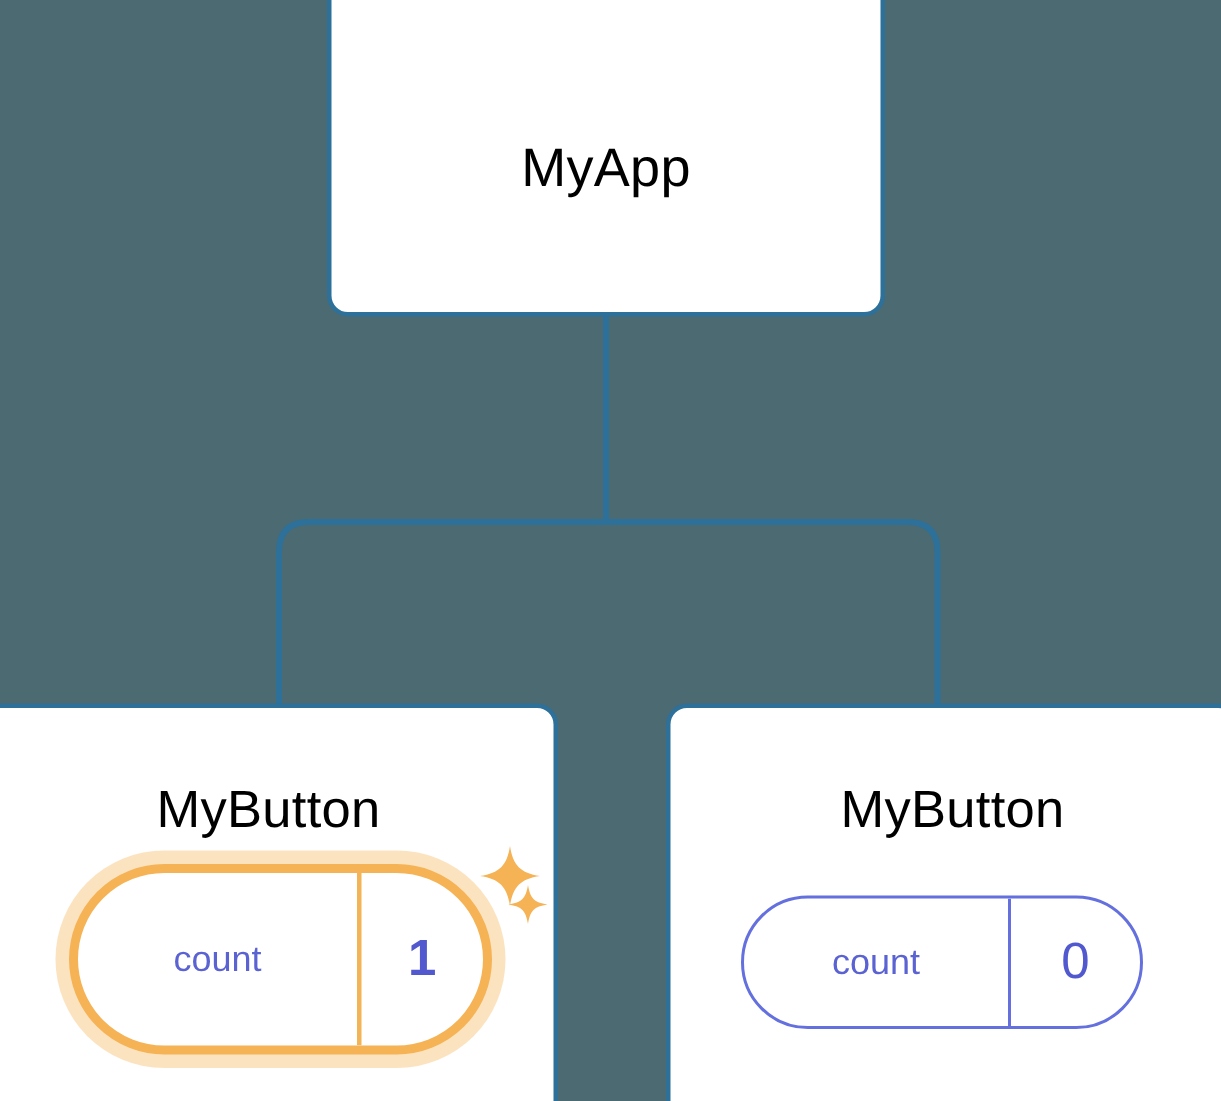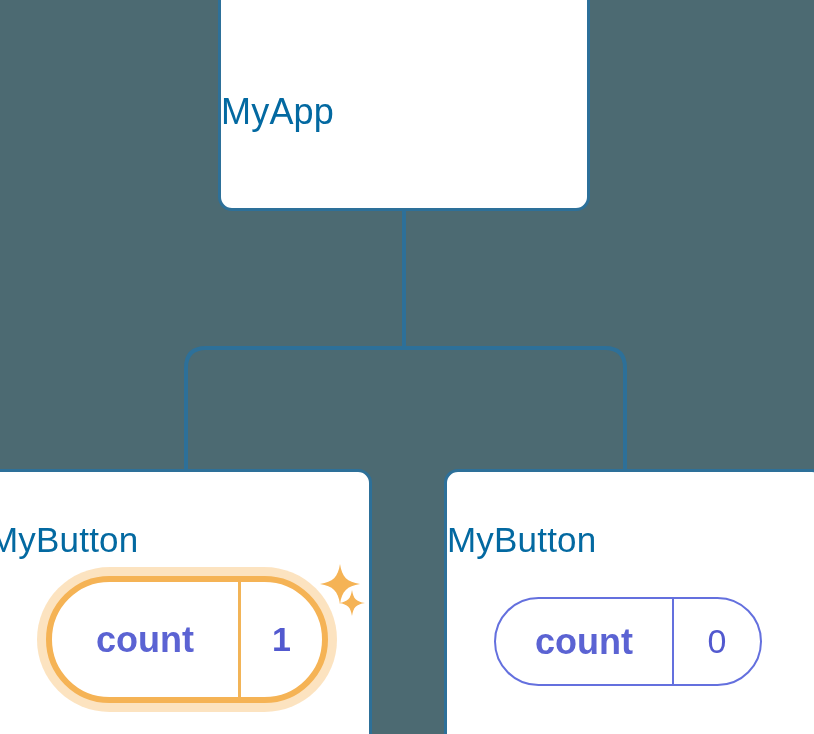--- a/index.html
+++ b/index.html
@@ -33,21 +33,22 @@
     position: absolute;
     background: #ffffff;
     border: 3px solid #2d7099;
     border-radius: 14px;
     box-sizing: border-box;
   }
   .node-title {
     position: absolute;
     left: 0;
     right: 0;
-    color: #0369a1;
+    text-align: center;
+    color: #000000;
     font-size: 35px;
     font-weight: 400;
     letter-spacing: 0.2px;
     white-space: nowrap;
   }
 
   
   #card-root {
     left: 218px;
     top: -16px;
@@ -82,22 +83,22 @@
     overflow: hidden;
   }
   .pill-key, .pill-val {
     display: flex;
     align-items: center;
     justify-content: center;
     white-space: nowrap;
   }
   .pill-key {
     color: #5b63d3;
-    font-size: 36px;
-    font-weight: 700;
+    font-size: 24px;
+    font-weight: 400;
   }
   .pill-val {
     color: #5259cf;
     font-size: 34px;
   }
 
   
   .state-pill.plain {
     border: 2px solid #6470de;
   }

